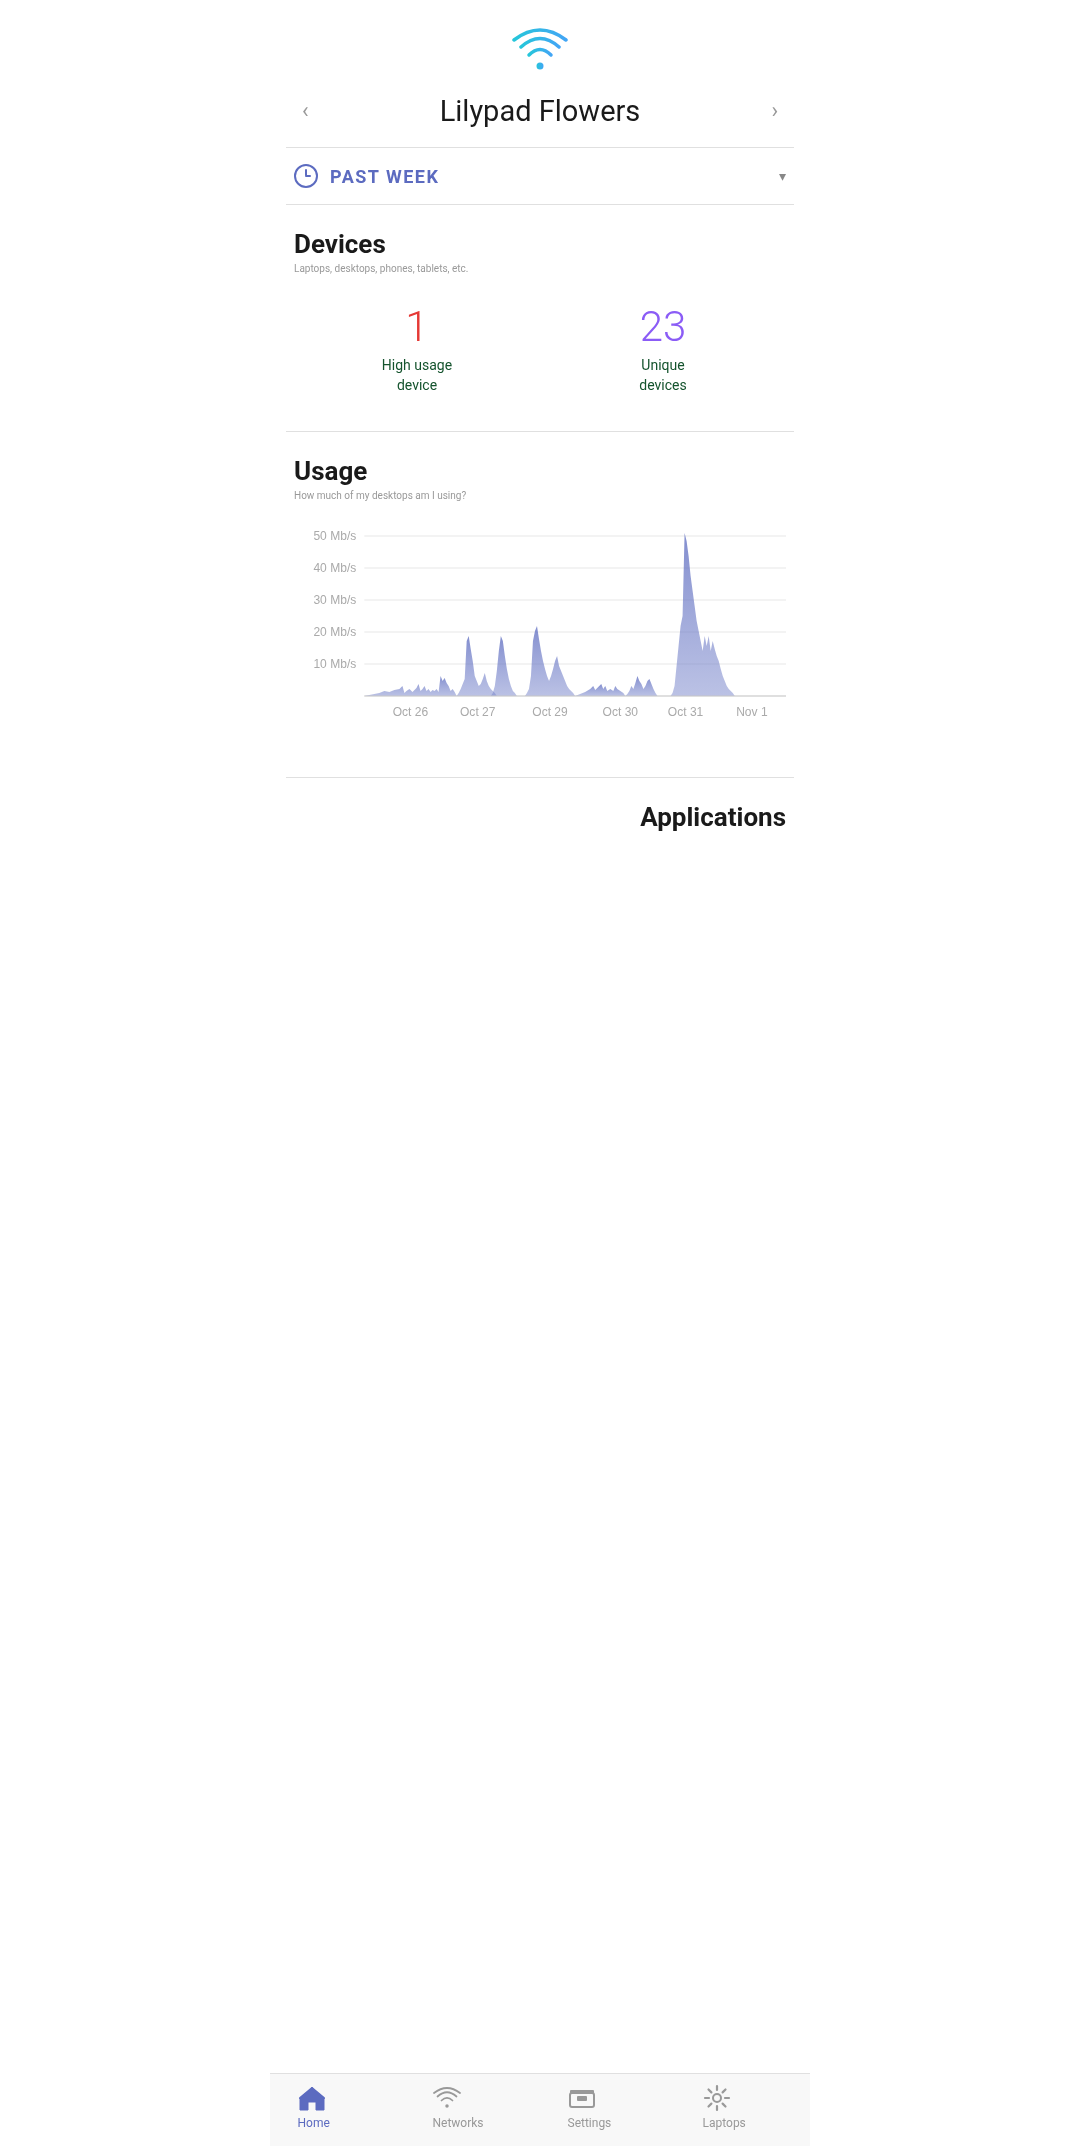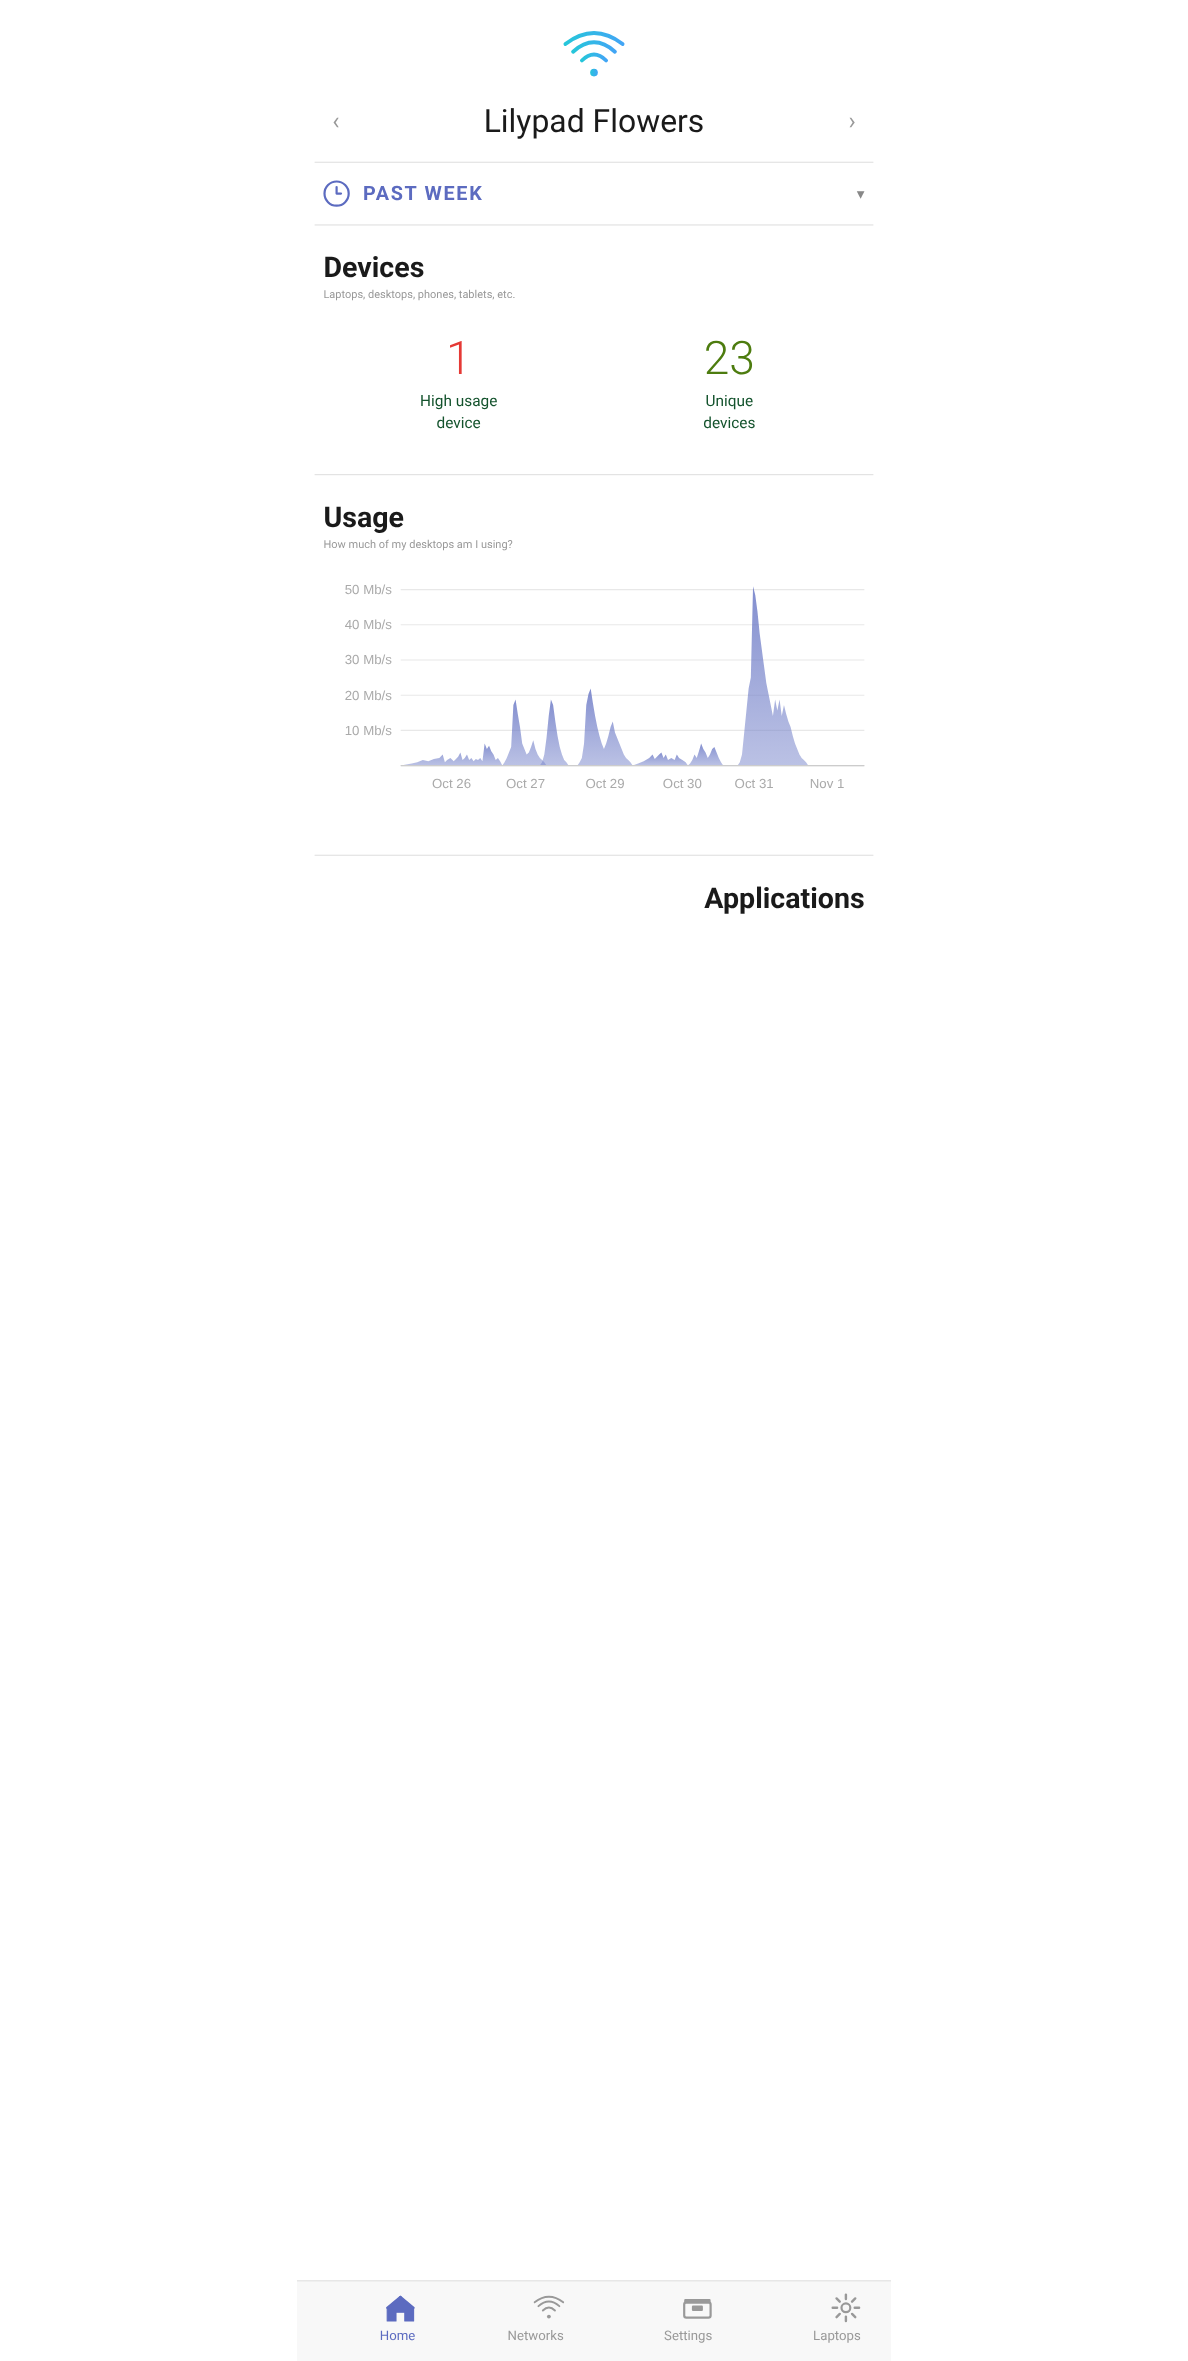--- a/index.html
+++ b/index.html
@@ -140,21 +140,21 @@
     }
 
     .stat-value {
       font-size: 42px;
       font-weight: 300;
       line-height: 1.1;
       margin-bottom: 6px;
     }
 
     .stat-value.red { color: #e53935; }
-    .stat-value.purple { color: #4d7c0f; }
+    .stat-value.purple { color: #8b5cf6; }
 
     .stat-value .unit {
       font-size: 18px;
       font-weight: 500;
     }
 
     .stat-label {
       font-size: 14px;
       color: #14532d;
       line-height: 1.4;
@@ -177,21 +177,21 @@
       background: #f8f8f8;
       border-top: 1px solid #e0e0e0;
       display: flex;
       justify-content: space-around;
       padding: 10px 0 16px;
     }
 
     .nav-item {
       display: flex;
       flex-direction: column;
-      align-items: flex-end;
+      align-items: flex-start;
       gap: 4px;
       cursor: pointer;
       min-width: 80px;
     }
 
     .nav-item-label {
       font-size: 12px;
       color: #999;
     }
 

